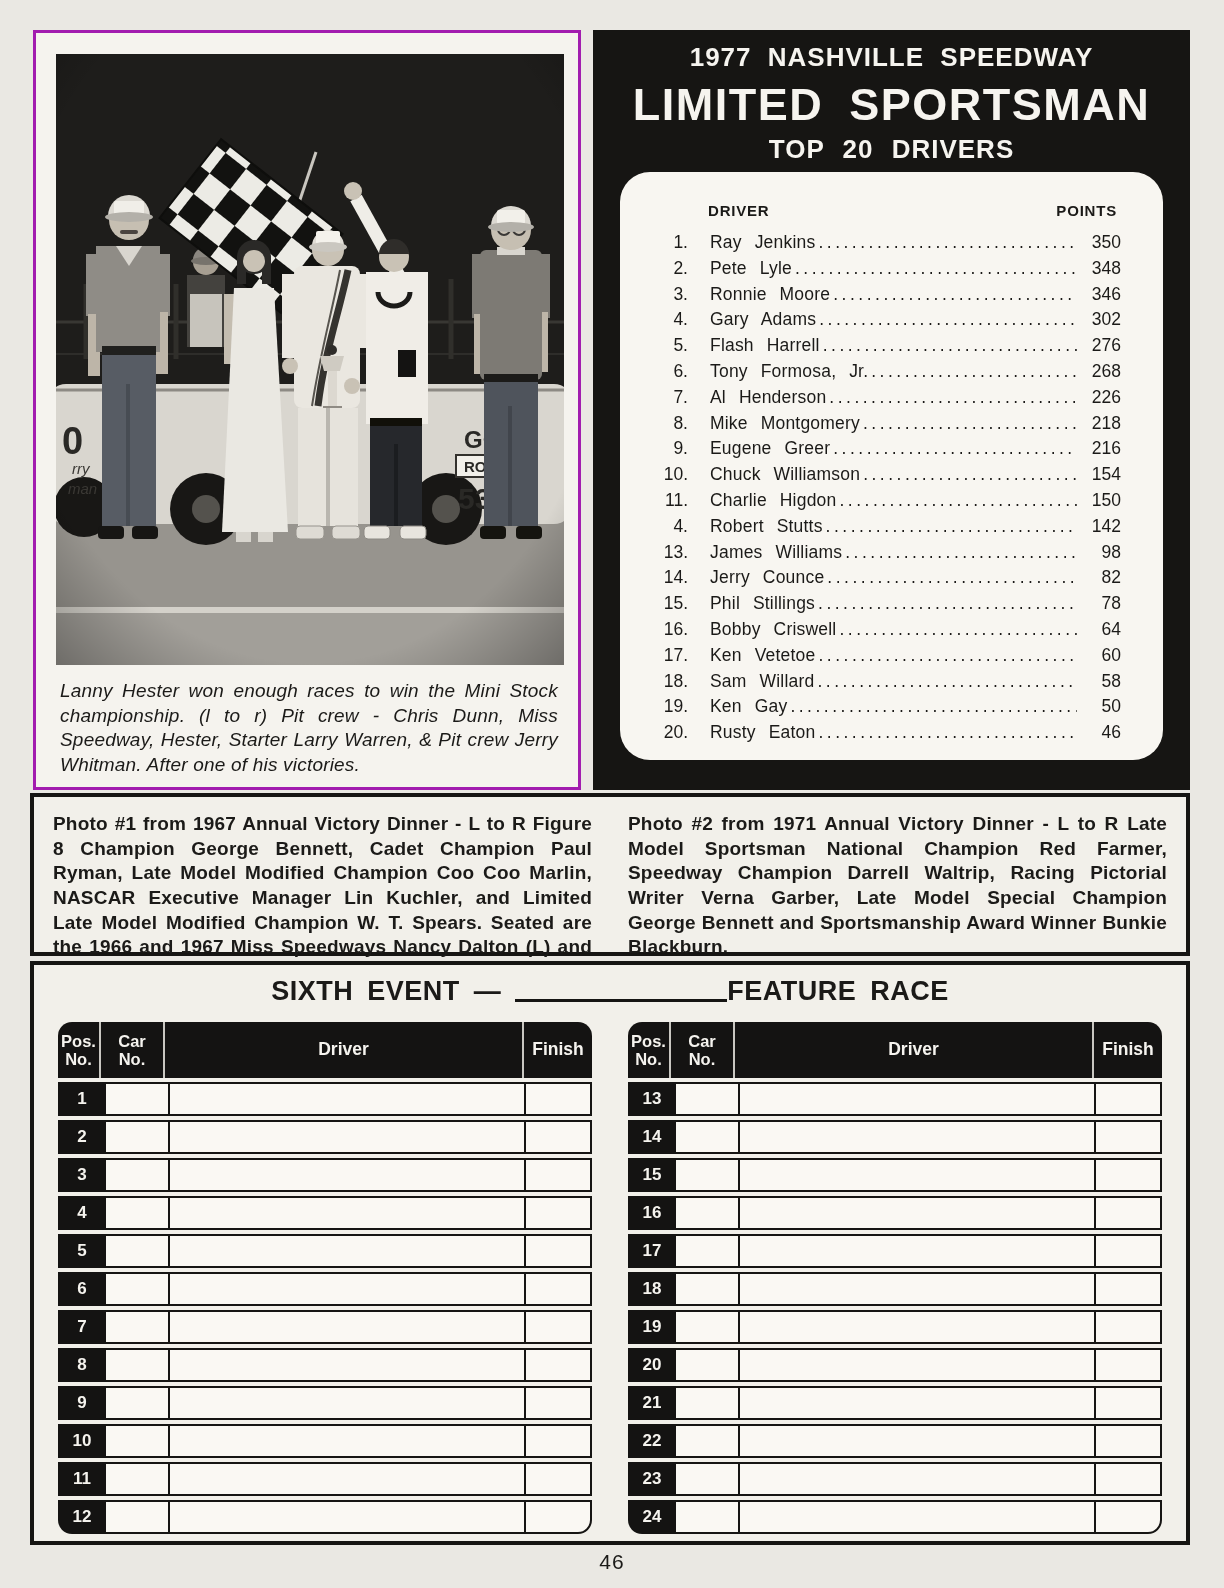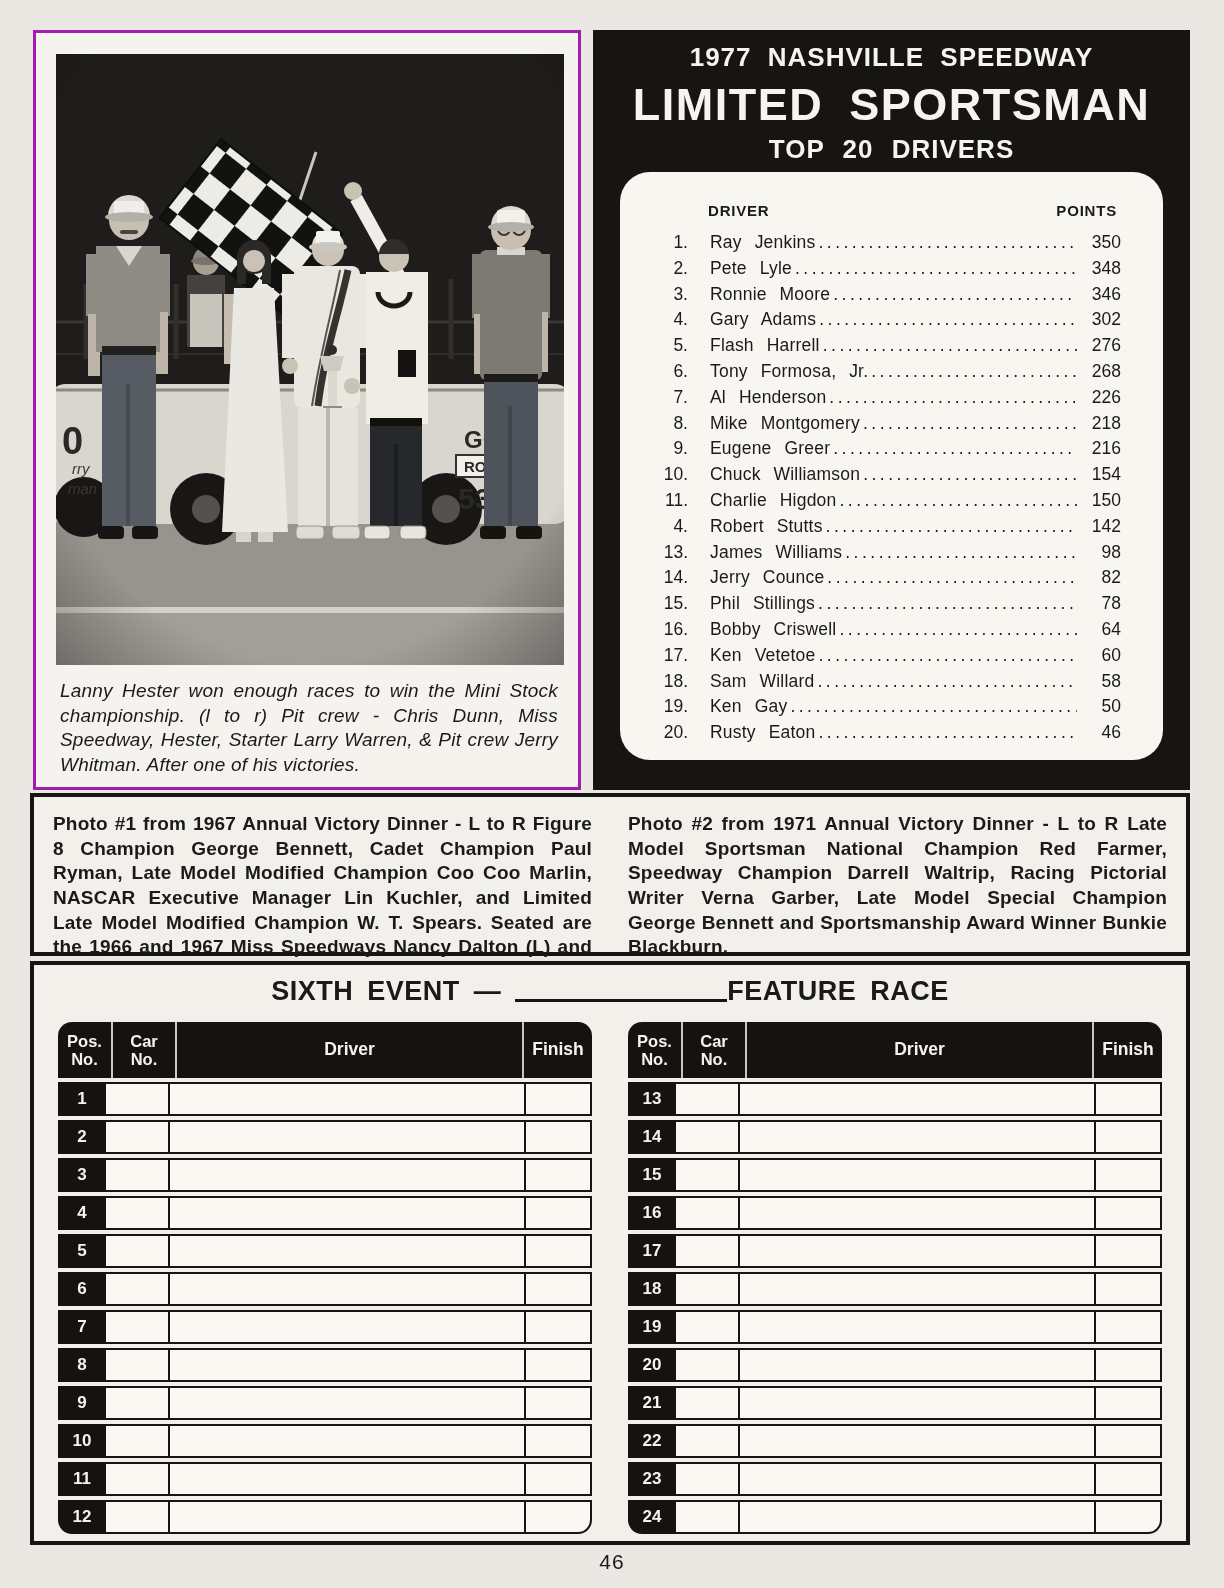--- a/index.html
+++ b/index.html
@@ -65,21 +65,21 @@
     display:flex;justify-content:center;align-items:center;
     margin-top:11px;font-size:27px;font-weight:bold;letter-spacing:.5px;word-spacing:6px;
   }
   .blank-line{display:inline-block;width:212px;border-bottom:3px solid #161513;align-self:flex-end;margin:0 0 5px 14px;}
   .tables{display:flex;justify-content:space-between;padding:15px 24px 0 24px;}
   .score-table{width:534px;}
   .sh{display:flex;height:56px;background:#141312;color:#f5f3ee;border-radius:14px 14px 0 0;overflow:hidden;}
   .shc{display:flex;flex-direction:column;align-items:center;justify-content:center;
        font-weight:bold;font-size:16.5px;line-height:1.12;}
   .shc + .shc{border-left:2px solid #c9c7c1;}
-  .shc-pos{width:53px;}.shc-car{width:62px;}.shc-driver{flex:1;font-size:17.5px;}.shc-finish{width:68px;font-size:17.5px;}
+  .shc-pos{width:41px;}.shc-car{width:62px;}.shc-driver{flex:1;font-size:17.5px;}.shc-finish{width:68px;font-size:17.5px;}
   .st-body{display:flex;flex-direction:column;gap:4px;margin-top:4px;}
   .sb-row{display:flex;height:34px;}
   .c-pos{width:48px;background:#141312;color:#f5f3ee;font-weight:bold;font-size:17px;
          display:flex;align-items:center;justify-content:center;box-sizing:border-box;}
   .c-car,.c-driver,.c-finish{background:#faf8f3;border-top:2px solid #161513;border-bottom:2px solid #161513;box-sizing:border-box;}
   .c-car{width:62px;}
   .c-driver{flex:1;border-left:2px solid #161513;}
   .c-finish{width:68px;border-left:2px solid #161513;border-right:2px solid #161513;}
   .sb-row:last-child .c-pos{border-radius:0 0 0 14px;}
   .sb-row:last-child .c-finish{border-radius:0 0 14px 0;}

